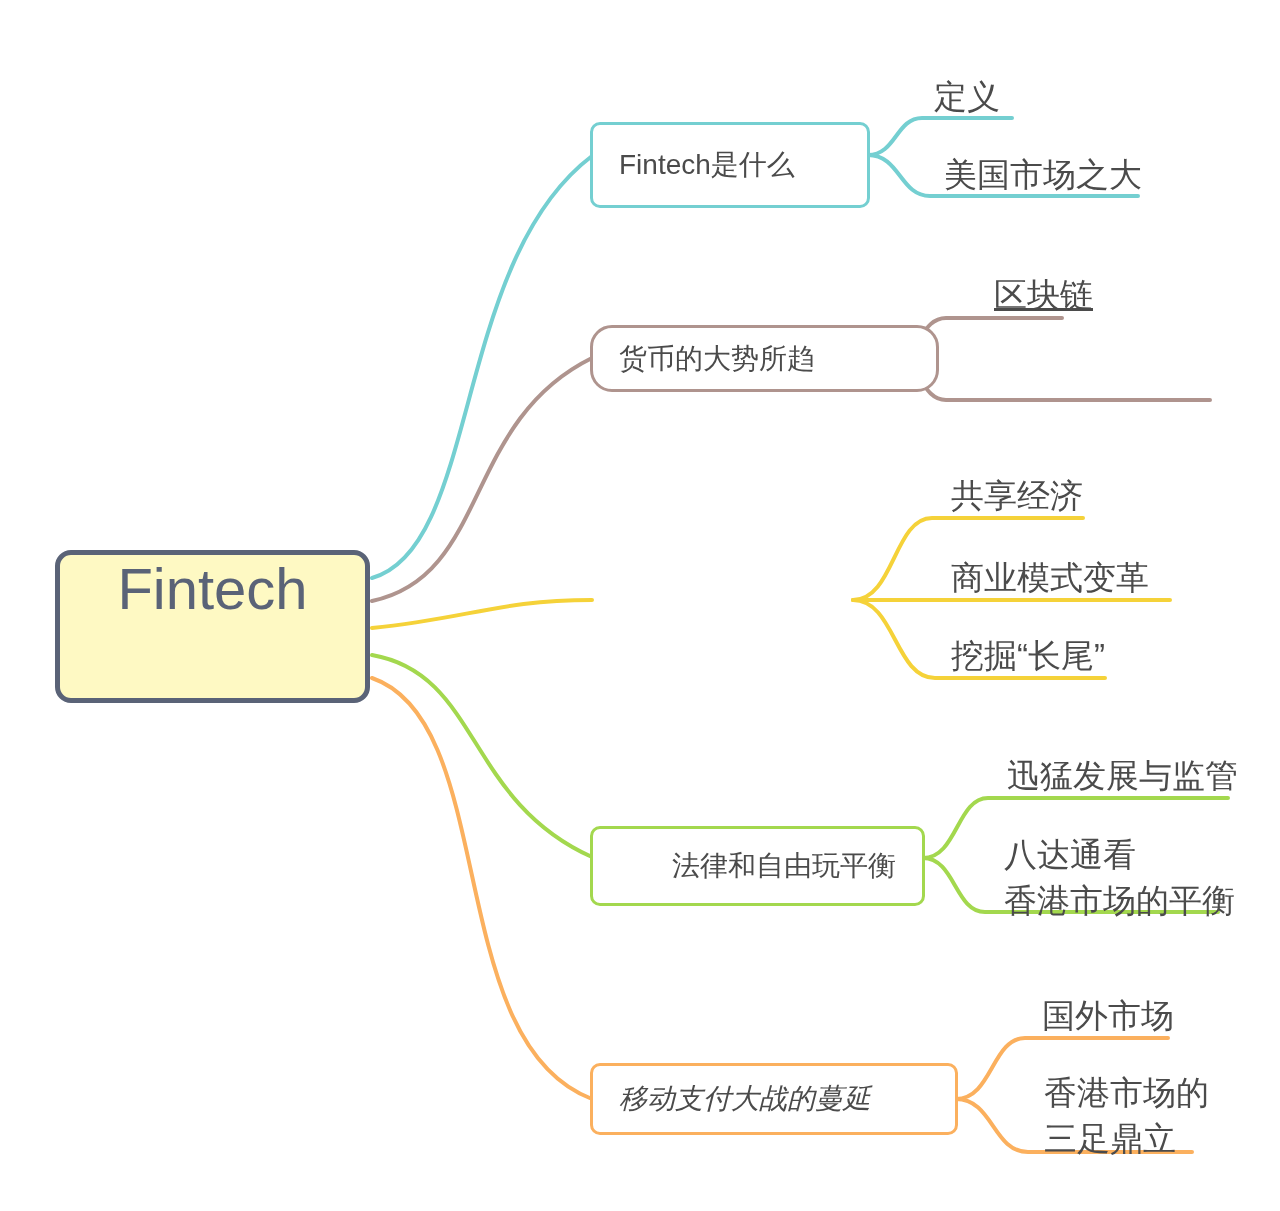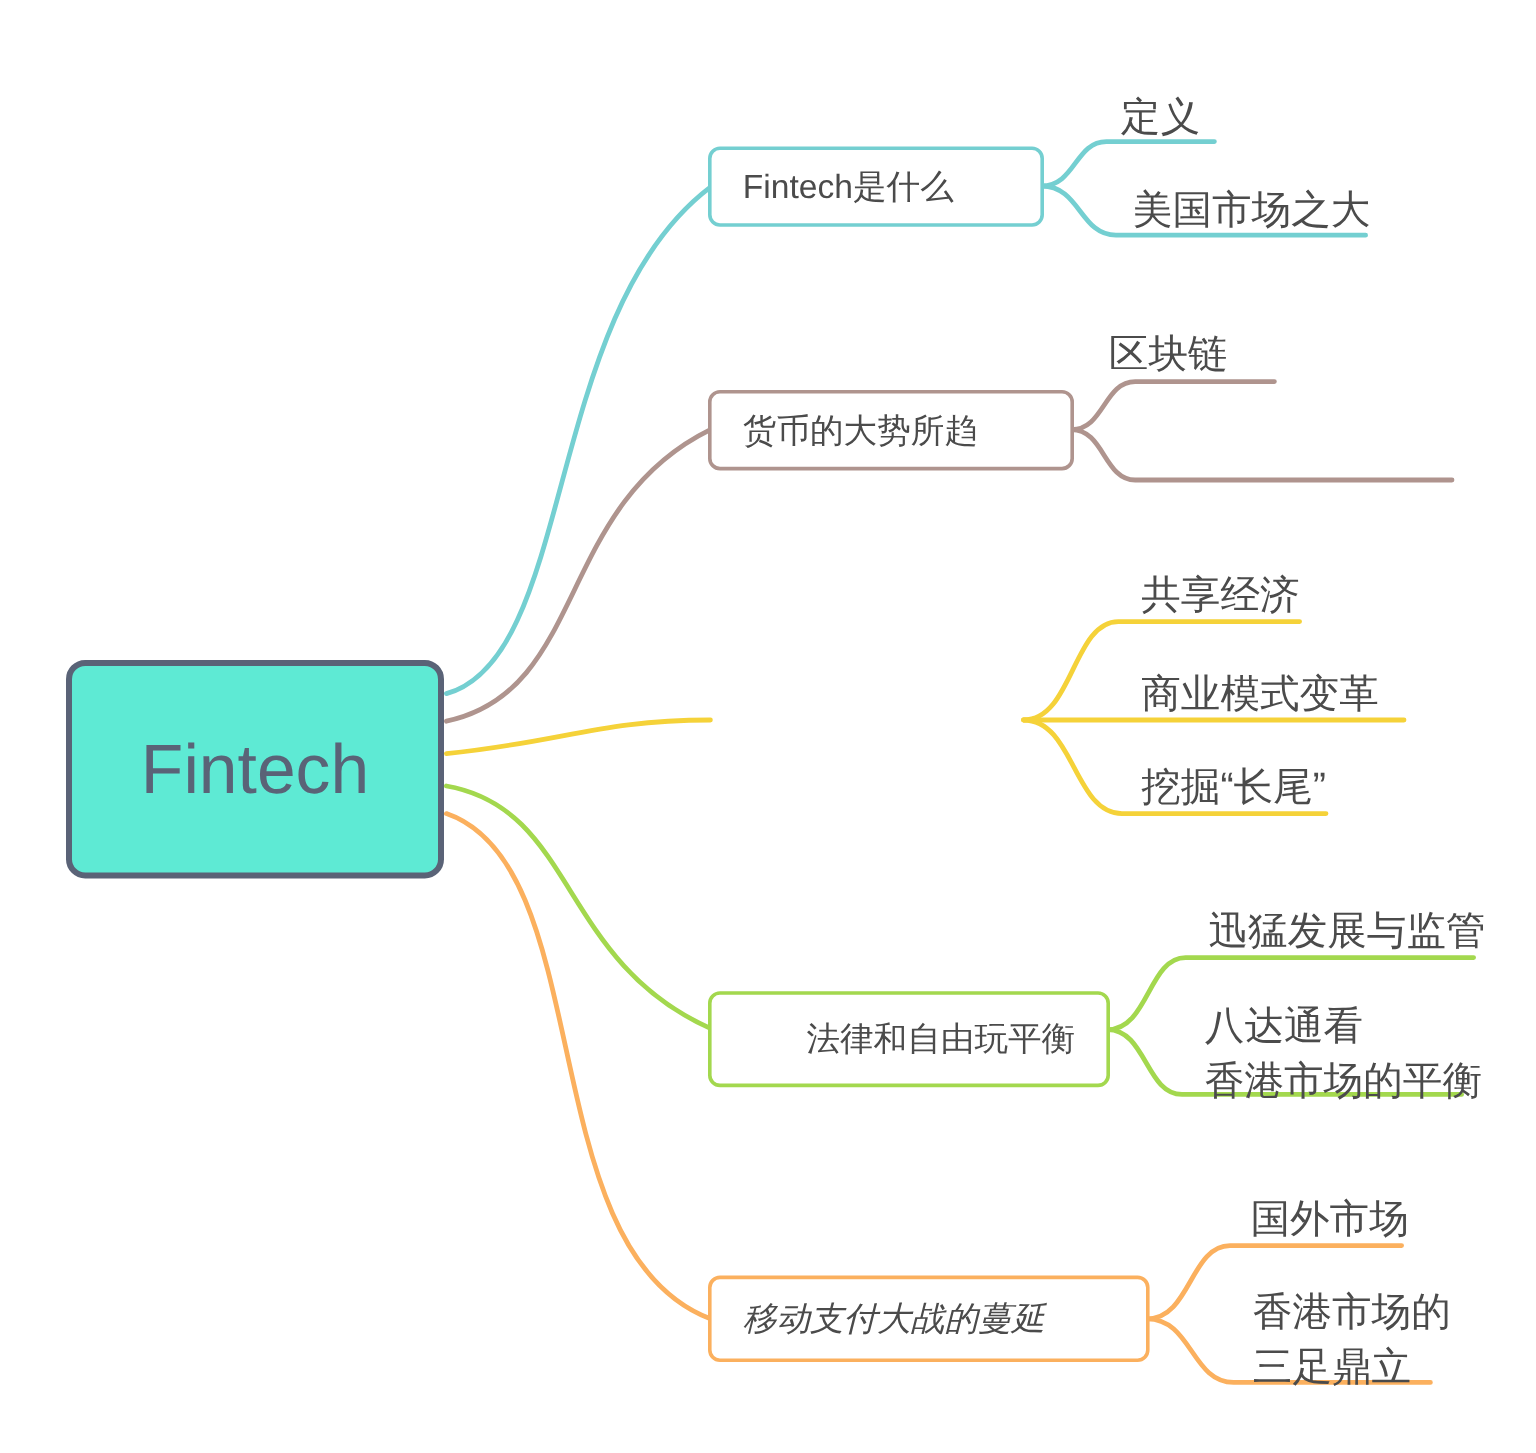--- a/index.html
+++ b/index.html
@@ -23,26 +23,26 @@
   .connector-layer g path {
     fill: none;
     stroke: var(--c);
     stroke-width: 4;
     stroke-linecap: round;
     stroke-linejoin: round;
   }
   .root-node {
     position: absolute;
     left: 55px; top: 550px;
-    width: 315px; height: 182px;
-    background: #5eead4;
+    width: 315px; height: 153px;
+    background: #fef9c3;
     border: 5px solid var(--c);
     border-radius: 16px;
     display: flex;
-    align-items: center;
+    align-items: flex-start;
     justify-content: center;
     font-size: 58px;
     font-weight: 500;
     color: var(--c);
     box-sizing: border-box;
     cursor: pointer;
   }
   .topic {
     position: absolute;
     background: #ffffff;
@@ -103,30 +103,30 @@
       <path d="M 372 678 C 500 722, 442 1042, 592 1099"></path>
       <path d="M 956 1099 C 992 1099, 992 1038, 1025 1038 H 1168"></path>
       <path d="M 956 1099 C 993 1099, 993 1152, 1028 1152 H 1192"></path>
     </g>
   </svg>
 
   <div class="root-node" style="--c: #5a6377;">
     <span>Fintech</span>
   </div>
 
-  <div class="topic" style="left: 590px; top: 122px; width: 280px; height: 67px; --c: #74cfd1;">
+  <div class="topic" style="left: 590px; top: 122px; width: 280px; height: 86px; --c: #74cfd1;">
     <span>Fintech是什么</span>
   </div>
   <div class="subtopic" style="left:934px; top:74px;">定义</div>
   <div class="subtopic" style="left:944px; top:152px;">美国市场之大</div>
 
-  <div class="topic" style="left: 590px; top: 325px; width: 305px; height: 67px; --c: #af948e;">
+  <div class="topic" style="left: 590px; top: 325px; width: 349px; height: 67px; border-radius: 22px; --c: #af948e;">
     <span>货币的大势所趋</span>
   </div>
-  <div class="subtopic" style="left:924px; top:272px;">区块链</div>
+  <div class="subtopic" style="left:994px; top:272px;text-decoration:underline;">区块链</div>
 
   <div class="subtopic" style="left:951px; top:473px;">共享经济</div>
   <div class="subtopic" style="left:951px; top:555px;">商业模式变革</div>
   <div class="subtopic" style="left:951px; top:633px;">挖掘“长尾”</div>
 
   <div class="topic" style="left: 590px; top: 826px; width: 335px; height: 80px; justify-content: flex-end; --c: #a3d84e;">
     <span>法律和自由玩平衡</span>
   </div>
   <div class="subtopic" style="left:1004px; top:832px;">八达通看
 香港市场的平衡</div>

